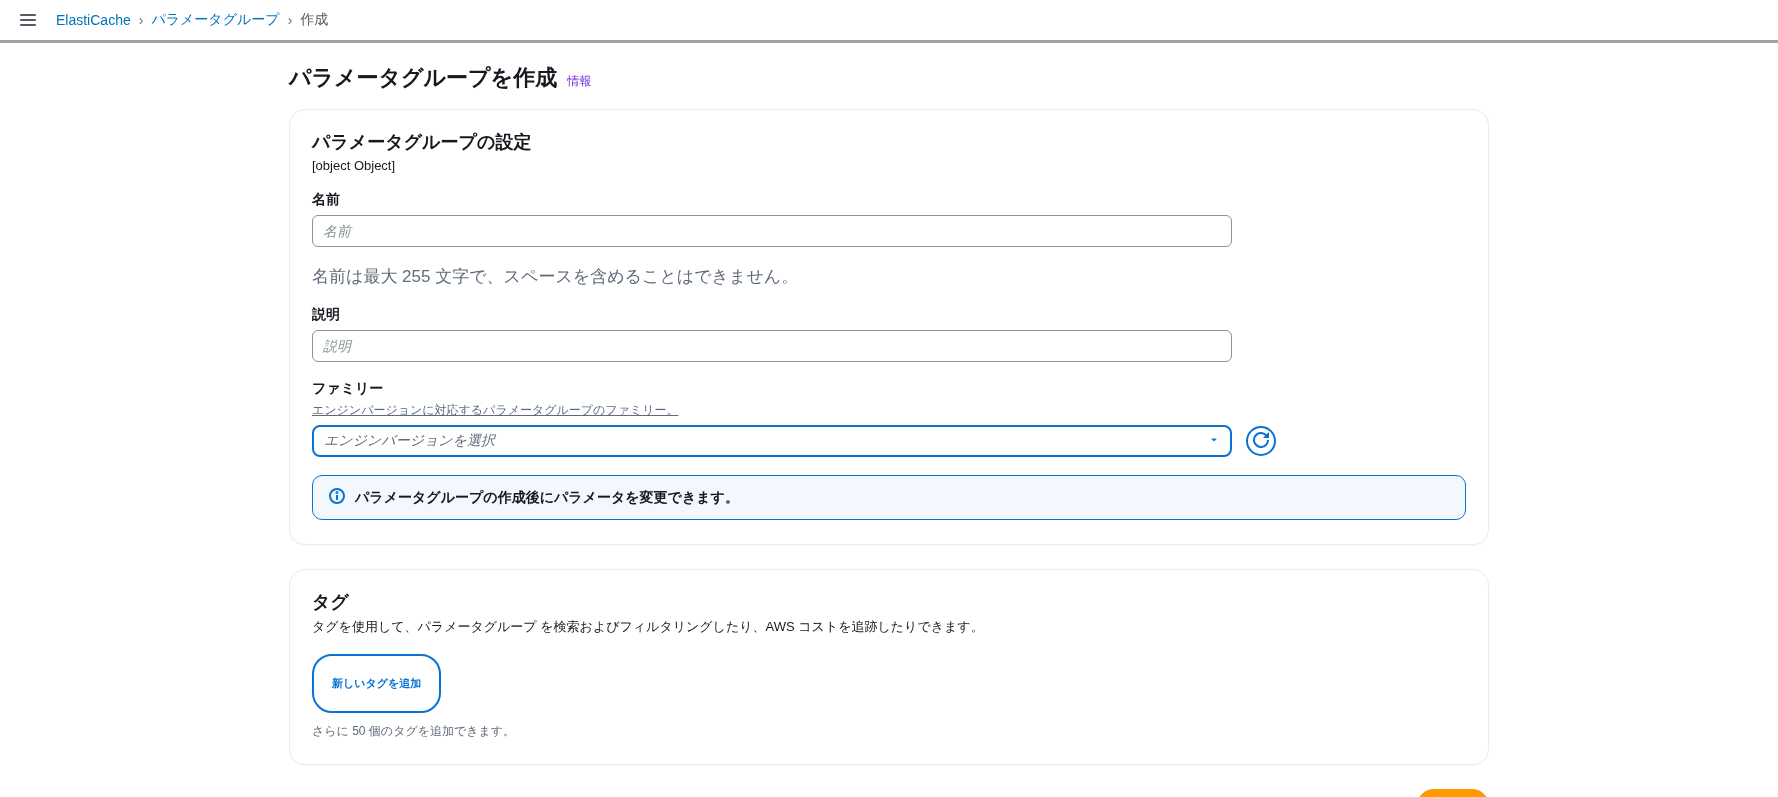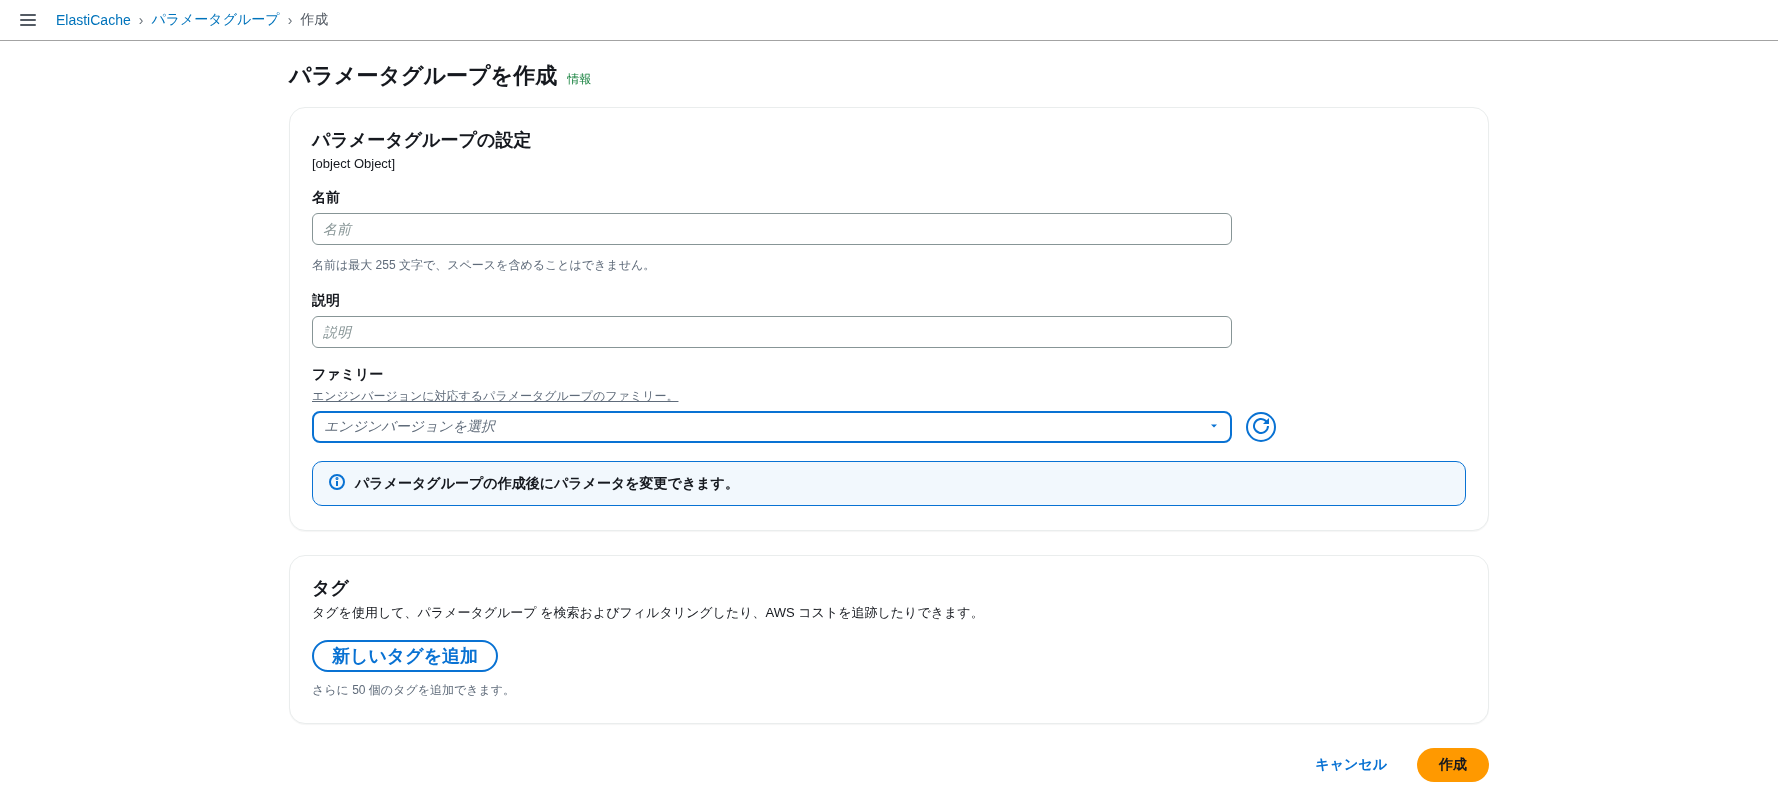--- a/index.html
+++ b/index.html
@@ -1,45 +1,45 @@
 <!DOCTYPE html>
 <html><head>
 <meta charset="utf-8">
 <style>
   * { box-sizing: border-box; margin: 0; padding: 0; font-family: "Amazon Ember", "Helvetica Neue", Arial, sans-serif; }
   body { background: #ffffff; color: #16191f; font-size: 14px; }
 
   .topbar {
     display: flex; align-items: center; gap: 8px;
-    padding: 10px 16px; border-bottom: 1px solid #a3a3a3;
+    padding: 10px 16px; border-bottom: 3px solid #a3a3a3;
   }
   .hamburger { display: inline-flex; flex-direction: column; gap: 3px; cursor: pointer; padding: 4px; }
   .hamburger span { display: block; width: 16px; height: 2px; background: #545b64; border-radius: 1px; }
   .breadcrumb { display: flex; align-items: center; gap: 8px; font-size: 14px; margin-left: 8px; }
   .breadcrumb a { color: #0073bb; text-decoration: none; }
   .breadcrumb .sep { color: #687078; }
   .breadcrumb .current { color: #545b64; }
 
   .page { max-width: 1440px; margin: 0 auto; padding: 20px 120px 40px; }
   .page-header { display: flex; align-items: baseline; gap: 10px; margin-bottom: 16px; }
   .page-header h1 { font-size: 22px; font-weight: 700; color: #16191f; }
-  .page-header .info-link { color: #15803d; font-size: 12px; cursor: pointer; }
+  .page-header .info-link { color: #6d28d9; font-size: 12px; cursor: pointer; }
 
   .panel {
     border: 1px solid #eaeded; border-radius: 16px; padding: 20px 22px 24px;
     margin-bottom: 24px; background: #ffffff;
     box-shadow: 0 1px 1px rgba(0,0,0,0.04);
   }
   .panel h2 { font-size: 18px; font-weight: 700; margin-bottom: 4px; }
   .panel .panel-desc { font-size: 13px; color: #16191f; margin-bottom: 18px; }
 
   .form-group { margin-bottom: 18px; }
   .form-label { font-size: 14px; font-weight: 700; display: block; margin-bottom: 6px; }
   .form-sublabel { font-size: 12px; color: #5f6b7a; margin-bottom: 6px; margin-top: -2px; text-decoration: underline; }
-  .form-hint { font-size: 12px; color: #5f6b7a; margin-top: 12px; }
+  .form-hint { font-size: 17px; color: #5f6b7a; margin-top: 18px; }
 
   input[type=text].awsui-input {
     width: 920px; max-width: 100%; height: 32px; padding: 4px 10px;
     border: 1px solid #879596; border-radius: 6px; font-size: 14px;
     font-style: normal;
   }
   input[type=text].awsui-input::placeholder { color: #879596; font-style: italic; }
 
   .select-row { display: flex; align-items: center; gap: 14px; }
   .awsui-select {
@@ -59,21 +59,21 @@
   .alert {
     display: flex; align-items: center; gap: 10px;
     border: 1px solid #0972d3; background: #f2f8fd; border-radius: 10px;
     padding: 12px 16px; font-size: 14px; color: #16191f; font-weight: bold;
   }
   .alert .info-icon { color: #0972d3; flex-shrink: 0; }
 
   .no-tags { font-size: 13px; color: #5f6b7a; margin-bottom: 16px; }
   .add-tag-btn {
     border: 2px solid #0972d3; color: #0972d3; background: #fff;
-    border-radius: 20px; padding: 2px 18px; font-size: 18px; font-weight: 600;
+    border-radius: 20px; padding: 20px 18px; font-size: 11px; font-weight: 600;
     cursor: pointer;
   }
   .tag-hint { font-size: 12px; color: #5f6b7a; margin-top: 10px; }
 
   .footer-actions {
     display: flex; justify-content: flex-end; gap: 12px; padding-right: 0;
   }
   .btn-link {
     background: none; border: none; color: #0972d3; font-size: 14px; font-weight: 700;
     cursor: pointer; padding: 8px 18px;

